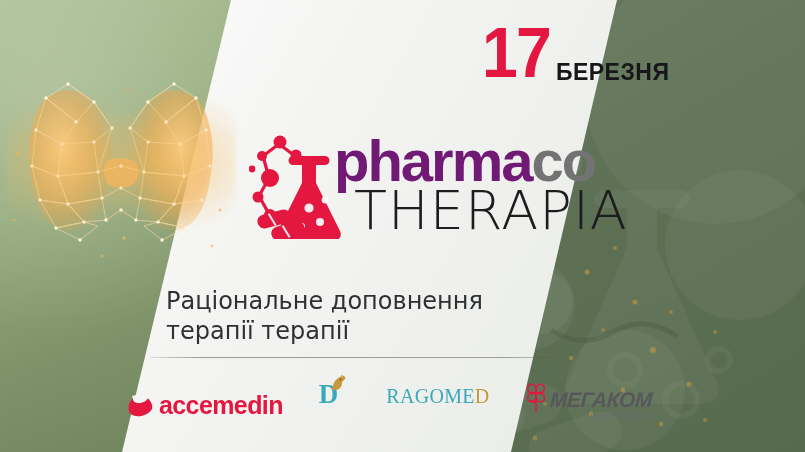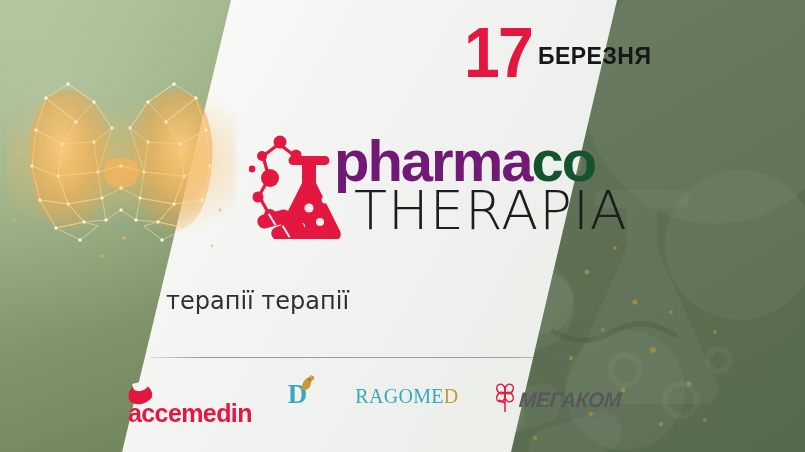--- a/index.html
+++ b/index.html
@@ -42,21 +42,21 @@
   
   .thyroid{position:absolute;left:6px;top:70px;width:230px;height:200px;pointer-events:none;}
   .thyroid-glow{
     position:absolute;left:0;top:0;width:230px;height:200px;
     background:radial-gradient(ellipse 56% 52% at 28% 46%, rgba(247,186,92,.55) 0%, rgba(247,186,92,0) 68%),
                radial-gradient(ellipse 56% 52% at 74% 46%, rgba(247,186,92,.55) 0%, rgba(247,186,92,0) 68%);
     filter:blur(2px);
   }
 
   
-  .date-block{position:absolute;left:464px;top:22px;display:flex;align-items:center;}
+  .date-block{position:absolute;left:482px;top:22px;display:flex;align-items:flex-end;}
   .day{
     font-size:70px;line-height:62px;font-weight:bold;color:#e3173f;
     letter-spacing:-2px;font-family:"Liberation Sans",sans-serif;
     transform:scaleX(.92);transform-origin:left top;
   }
   .date-right{padding-top:6px;}
   .month{
     font-size:23px;line-height:23px;font-weight:bold;color:#17171a;
     letter-spacing:.5px;font-family:"Liberation Sans",sans-serif;
   }
@@ -64,42 +64,42 @@
     font-size:36px;line-height:38px;font-weight:bold;color:#e3173f;
     letter-spacing:0px;margin-top:1px;font-family:"Liberation Sans",sans-serif;
   }
 
   
   .logo{position:absolute;left:249px;top:132px;width:380px;height:112px;}
   .logo-mark{position:absolute;left:0;top:2px;width:95px;height:105px;}
   .logo-words{position:absolute;left:85px;top:0;}
   .logo-top{font-size:58px;line-height:58px;font-weight:bold;letter-spacing:-2px;}
   .logo-top .w-pharma{color:#701a75;}
-  .logo-top .w-co{color:#14532d;}
+  .logo-top .w-co{color:#737373;}
   .logo-bottom{
     font-size:53px;line-height:50px;color:#1d1d1f;letter-spacing:1px;
     font-weight:300;margin-top:-4px;margin-left:20px;
     font-family:"DejaVu Sans",sans-serif;transform:scaleX(1.02);transform-origin:left top;
   }
 
   
   .subtitle{
     position:absolute;left:166px;top:286px;width:420px;
     font-size:24px;line-height:30px;color:#2f3033;font-weight:400;
     font-family:"DejaVu Sans",sans-serif;
   }
   .divider{position:absolute;left:150px;top:357px;width:420px;height:1px;
     background:linear-gradient(90deg,rgba(90,90,90,.15) 0%,rgba(80,80,80,.55) 12%,rgba(80,80,80,.5) 85%,rgba(90,90,90,.12) 100%);}
 
   
   .partners{position:absolute;left:128px;top:382px;width:440px;height:46px;display:flex;align-items:center;}
   .partner{display:flex;align-items:center;height:46px;}
   .p-sep{width:1px;height:34px;background:rgba(120,120,120,.35);margin:0 18px;}
 
-  .accemedin{display:flex;align-items:flex-start;flex-direction:column;}
+  .accemedin{display:flex;align-items:center;}
   .acc-mark{width:24px;height:22px;position:relative;margin-right:7px;}
   .acc-mark:before{
     content:"";position:absolute;left:0;top:2px;width:24px;height:20px;
     background:#e3173f;border-radius:50% 50% 50% 50%/62% 62% 38% 38%;
     transform:rotate(-14deg);
   }
   .acc-mark:after{
     content:"";position:absolute;left:5px;top:0;width:15px;height:9px;
     background:#f4f5f3;border-radius:0 0 60% 60%;transform:rotate(-14deg);
   }
@@ -332,20 +332,21 @@
 
     <div class="logo-words">
       <div class="logo-top">
         <span class="w-pharma">pharma</span><span class="w-co">co</span>
       </div>
       <div class="logo-bottom">THERAPIA</div>
     </div>
   </div>
 
   <div class="subtitle">
+    <div>Раціональне доповнення</div>
     <div>терапії терапії</div>
   </div>
   <div class="divider"></div>
 
   <div class="partners">
 
     <div class="partner accemedin">
       <div class="acc-mark"></div>
       <div class="acc-text">accemedin</div>
     </div>

